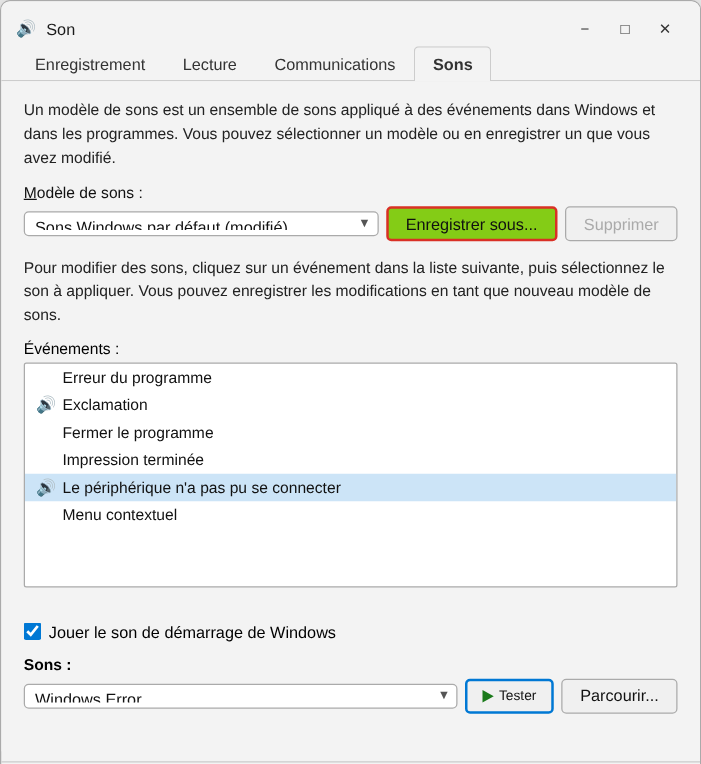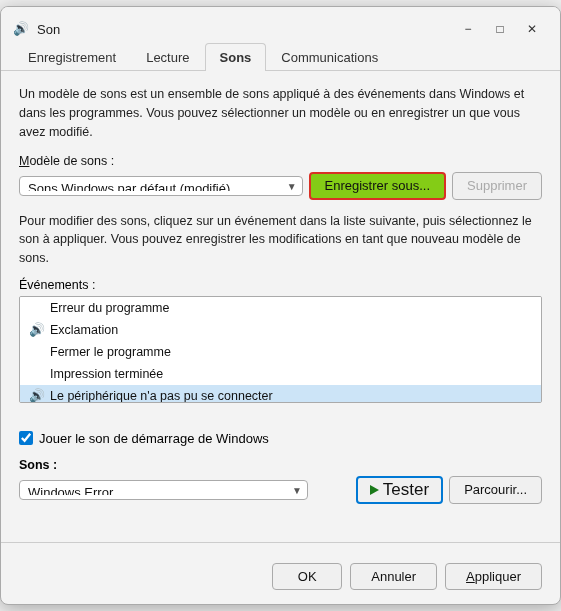--- a/index.html
+++ b/index.html
@@ -154,21 +154,21 @@
       line-height: 1.5;
       margin-bottom: 10px;
     }
     .events-label {
       font-size: 12.5px;
       margin-bottom: 4px;
     }
     .events-list {
       border: 1px solid #aaa;
       background: white;
-      height: 107px;
+      height: 180px;
       overflow-y: scroll;
       border-radius: 2px;
       margin-bottom: 28px;
     }
     .events-list::-webkit-scrollbar {
       width: 12px;
     }
     .events-list::-webkit-scrollbar-track {
       background: #f0f0f0;
       border-left: 1px solid #ddd;
@@ -257,46 +257,45 @@
       vertical-align: middle;
     }
     .tester-btn {
       display: flex;
       align-items: center;
       border: 2px solid #0078d4;
       border-radius: 4px;
       background: #f0f0f0;
       padding: 3px 12px;
       cursor: pointer;
-      font-size: 17px;
+      font-size: 11px;
       height: 28px;
       color: #111;
-      margin-left: 42px;
     }
   </style>
 </head>
 <body>
 
 <div class="window">
 
   <div class="titlebar">
     <span class="titlebar-icon">🔊</span>
     <span class="titlebar-title">Son</span>
     <div class="titlebar-controls">
       <button class="titlebar-btn">−</button>
       <button class="titlebar-btn">□</button>
       <button class="titlebar-btn close">✕</button>
     </div>
   </div>
 
   <div class="tabs">
     <div class="tab">Enregistrement</div>
     <div class="tab">Lecture</div>
+    <div class="tab">Communications</div>
     <div class="tab active">Sons</div>
-    <div class="tab">Communications</div>
   </div>
 
   <div class="content">
     <p class="description">Un modèle de sons est un ensemble de sons appliqué à des événements dans Windows et dans les programmes. Vous pouvez sélectionner un modèle ou en enregistrer un que vous avez modifié.</p>
 
     <div class="label"><u>M</u>odèle de sons :</div>
 
     <div class="row">
       <div class="select-wrapper">
         <select>

